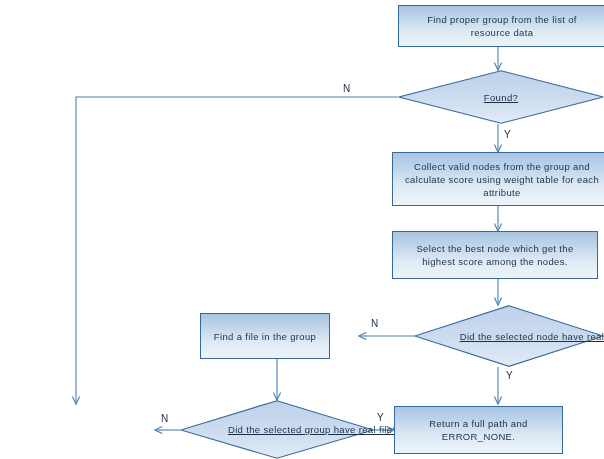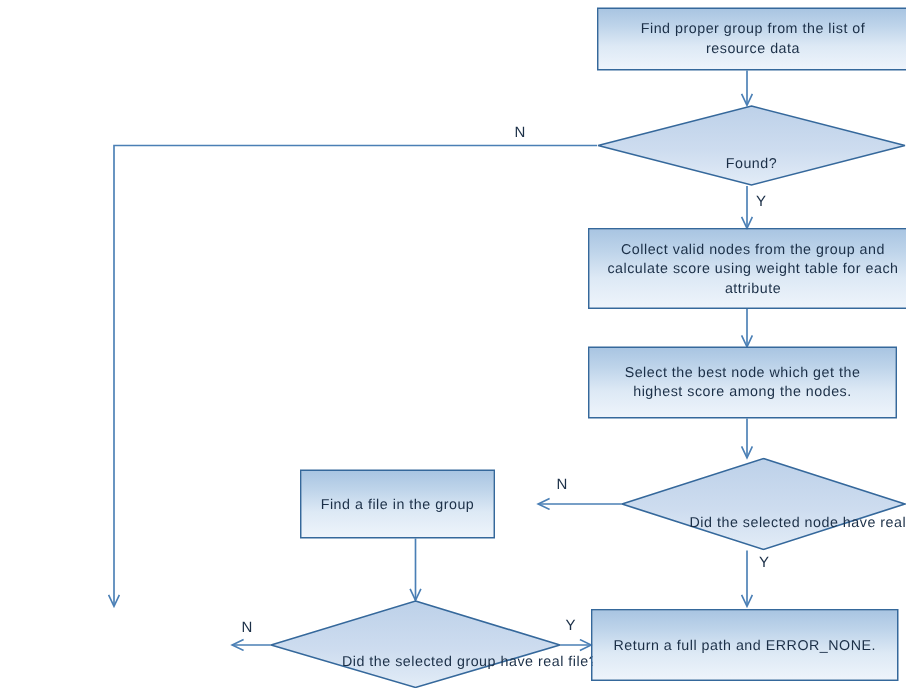--- a/index.html
+++ b/index.html
@@ -46,32 +46,33 @@
   }
   .diamond-wrap svg {
     position: absolute;
     left: 0;
     top: 0;
     display: block;
   }
   .diamond-label {
     position: absolute;
     left: 0;
-    top: 12px;
+    top: 0;
     width: 100%;
     height: 100%;
     display: flex;
     align-items: center;
     justify-content: center;
     text-align: right;
     color: #1b2f47;
     font-size: 9.5px;
     line-height: 13px;
     letter-spacing: 0.35px;
     pointer-events: none;
+    text-decoration: underline;
   }
   .edge-label {
     position: absolute;
     color: #1b2f47;
     font-size: 10px;
     line-height: 11px;
     letter-spacing: 0.3px;
   }
 </style>
 </head>
@@ -161,21 +162,21 @@
           <stop offset="55%" stop-color="#cddcef"></stop>
           <stop offset="100%" stop-color="#e2ecf7"></stop>
         </linearGradient>
       </defs>
       <polygon points="97,0.7 193.3,30 97,58.3 0.7,30" fill="url(#dg3)" stroke="#35689b" stroke-width="1.1"></polygon>
     </svg>
     <div class="diamond-label" style="padding:0 36px;">Did the selected group have real file?</div>
   </div>
 
 
-  <div class="node node-process" style="left:394px; top:406px; width:205px; height:48px;">
+  <div class="node node-process" style="left:394px; top:406px; width:169px; height:48px;">
     <span>Return a full path and ERROR_NONE.</span>
   </div>
 
   <div class="edge-label" style="left:343px; top:83px;">N</div>
   <div class="edge-label" style="left:504px; top:129px;">Y</div>
   <div class="edge-label" style="left:371px; top:318px;">N</div>
   <div class="edge-label" style="left:506px; top:370px;">Y</div>
   <div class="edge-label" style="left:161px; top:413px;">N</div>
   <div class="edge-label" style="left:377px; top:412px;">Y</div>
 

